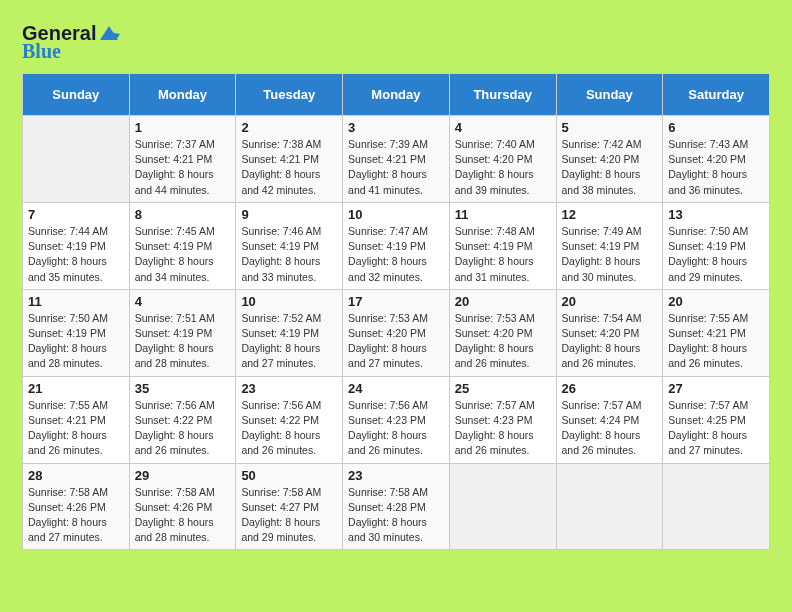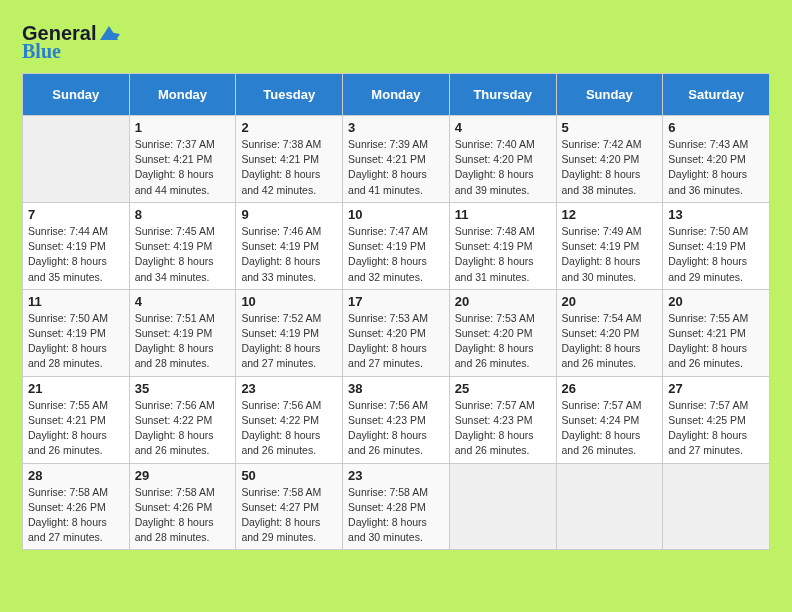--- a/index.html
+++ b/index.html
@@ -224,21 +224,21 @@
           </td>
           <td>
             <div class="day-number">35</div>
             <div class="day-info">Sunrise: 7:56 AM<br>Sunset: 4:22 PM<br>Daylight: 8 hours<br>and 26 minutes.</div>
           </td>
           <td>
             <div class="day-number">23</div>
             <div class="day-info">Sunrise: 7:56 AM<br>Sunset: 4:22 PM<br>Daylight: 8 hours<br>and 26 minutes.</div>
           </td>
           <td>
-            <div class="day-number">38</div>
+            <div class="day-number">24</div>
             <div class="day-info">Sunrise: 7:56 AM<br>Sunset: 4:23 PM<br>Daylight: 8 hours<br>and 26 minutes.</div>
           </td>
           <td>
             <div class="day-number">25</div>
             <div class="day-info">Sunrise: 7:57 AM<br>Sunset: 4:23 PM<br>Daylight: 8 hours<br>and 26 minutes.</div>
           </td>
           <td>
             <div class="day-number">26</div>
             <div class="day-info">Sunrise: 7:57 AM<br>Sunset: 4:24 PM<br>Daylight: 8 hours<br>and 26 minutes.</div>
           </td>

